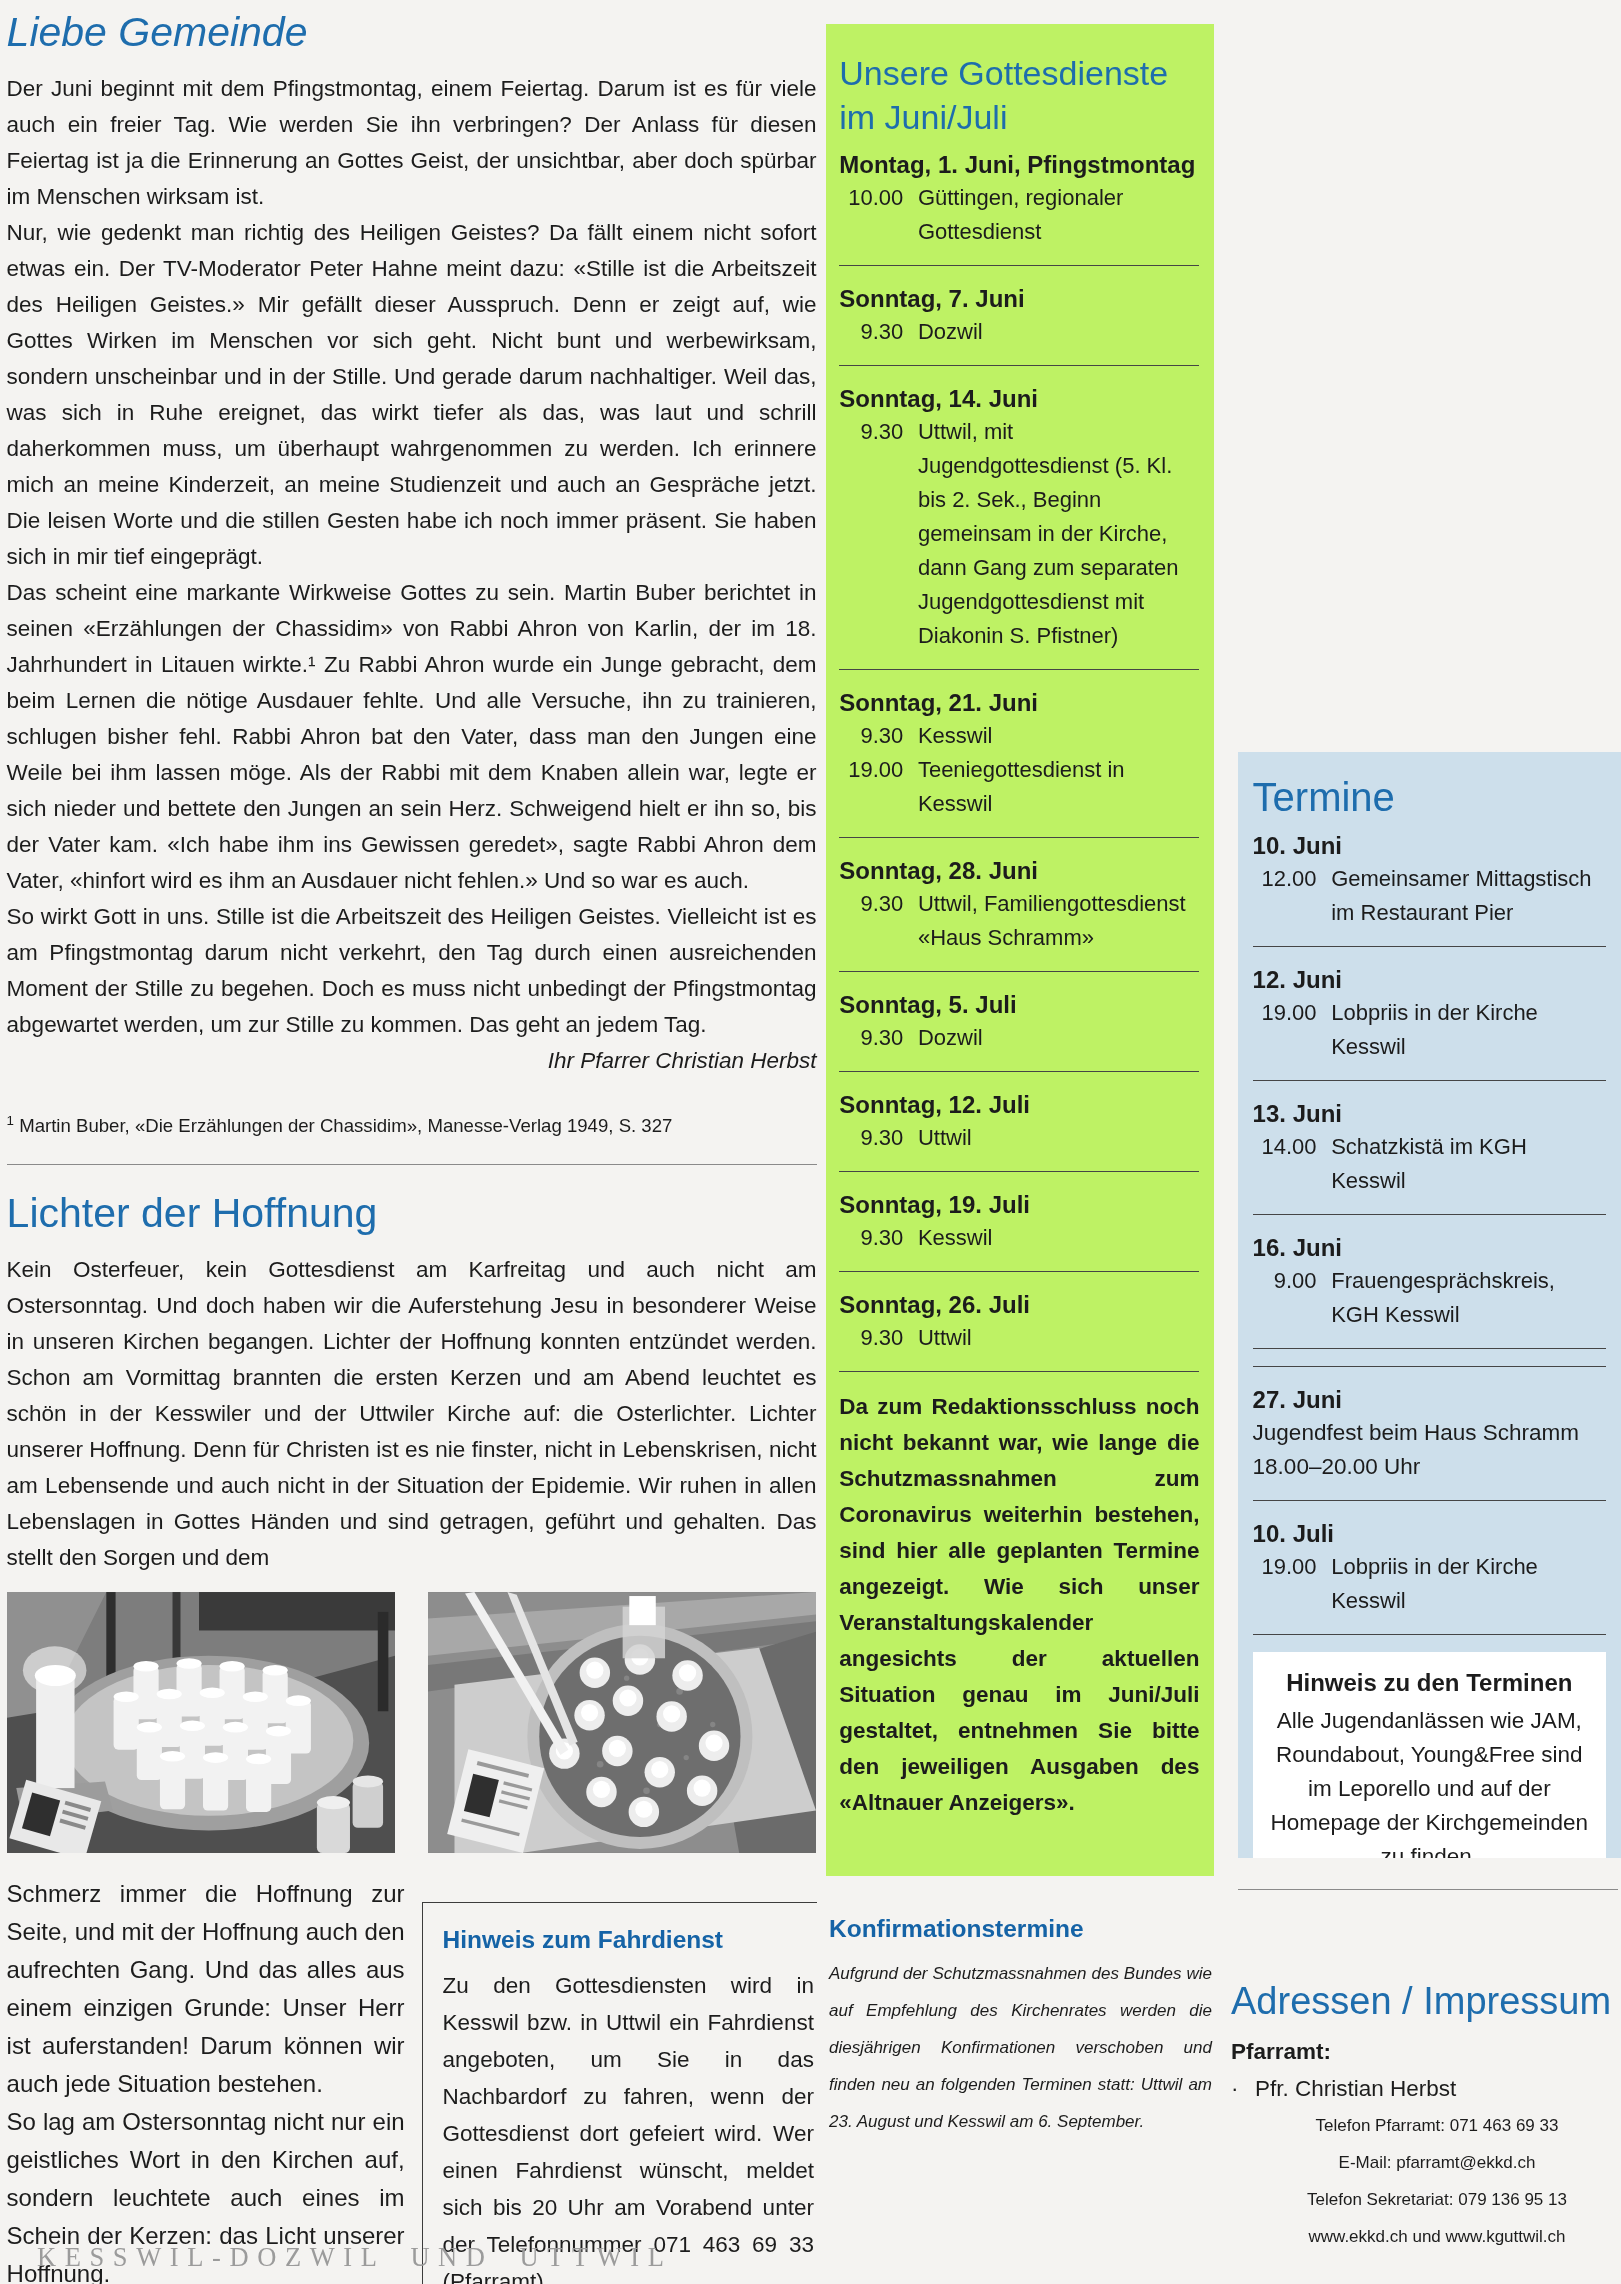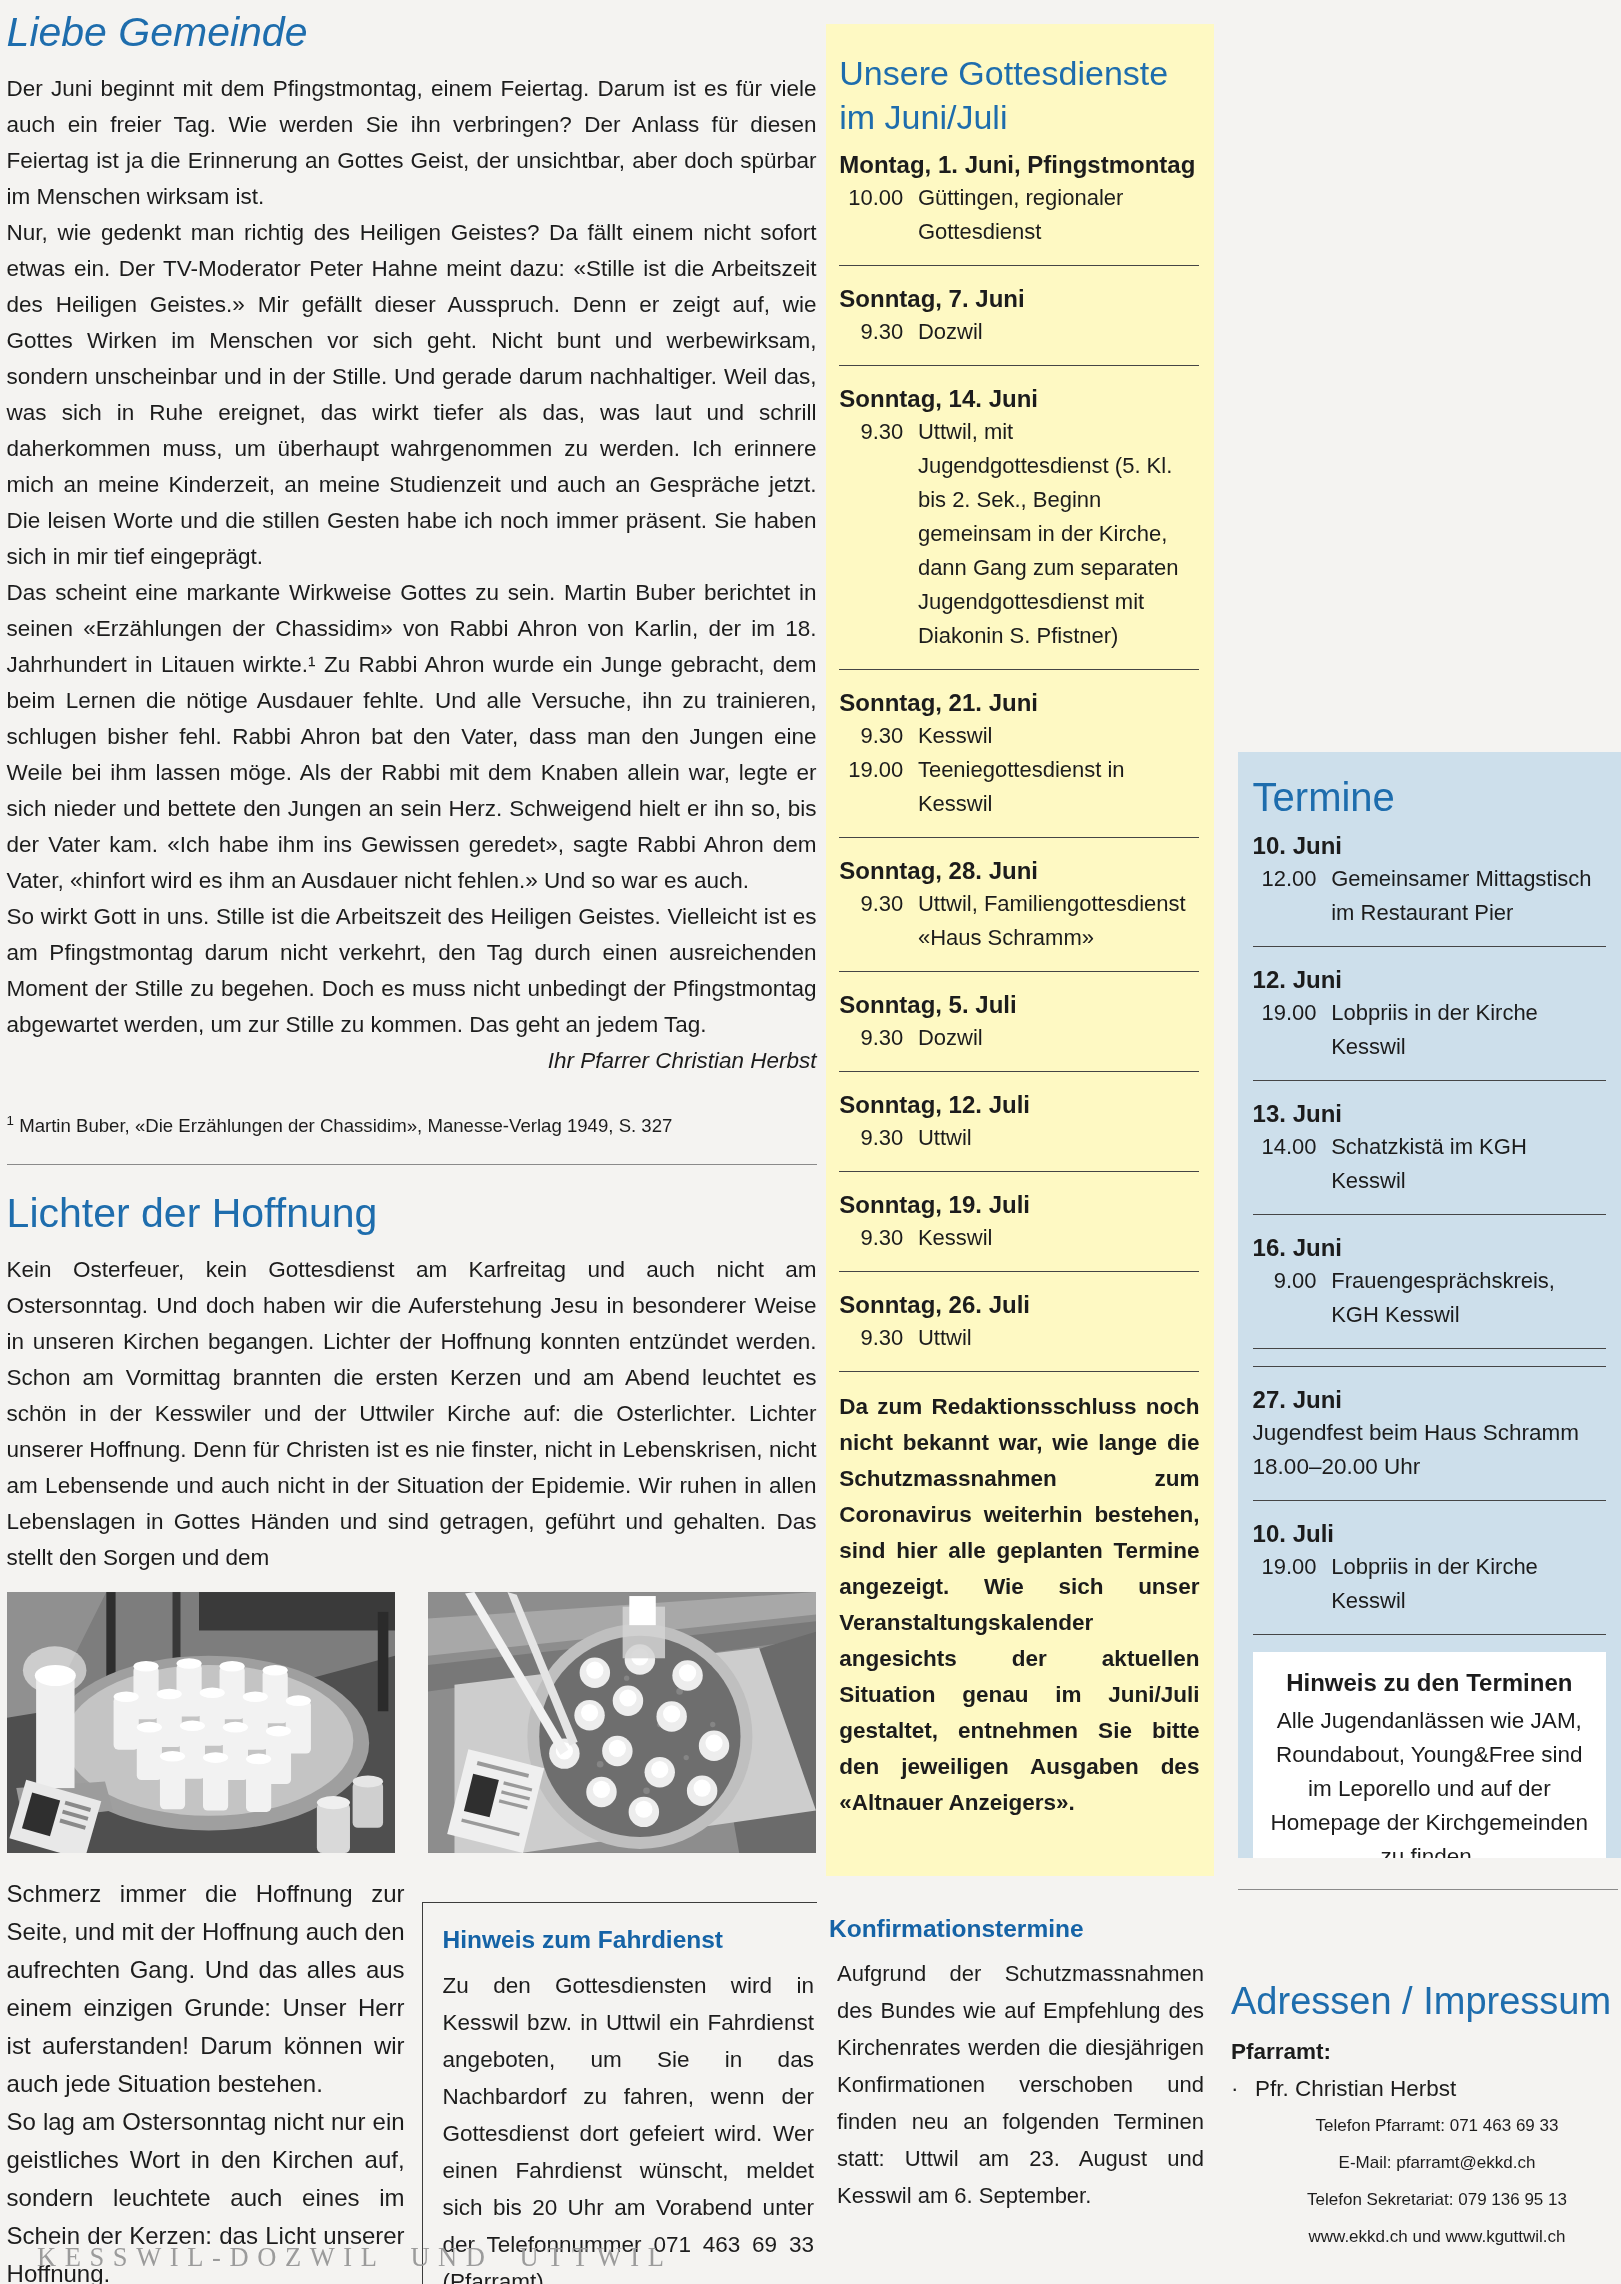--- a/index.html
+++ b/index.html
@@ -31,33 +31,33 @@
   .schmerz p { margin:0; }
   .fahrbox {
     margin-top:26.5px; flex:1; border-top:1.3px solid #3c3c3c; border-left:1.3px solid #3c3c3c;
     padding:22.5px 2.7px 5.3px 20px; box-sizing:border-box;
   }
   .small-blue-title { font-size:24.5px; line-height:30.5px; font-weight:bold; color:#1563a6; margin:0 0 10.6px 0; }
   .fahr-text { font-size:22.5px; line-height:37px; text-align:justify; margin:0; }
   
   .services {
     position:absolute; left:826px; top:24px; width:388px; height:1852px;
-    background:#fef9c3; box-sizing:border-box; padding:26.5px 14.6px 0 13.3px; overflow:hidden;
+    background:#bef264; box-sizing:border-box; padding:26.5px 14.6px 0 13.3px; overflow:hidden;
   }
   .box-title { font-size:34px; line-height:44px; font-weight:300; color:#1e6dad; margin:0 0 10.6px 0; }
   .entry-date { font-size:24px; line-height:32px; font-weight:bold; }
   .entry-row { display:flex; font-size:22px; line-height:34px; }
   .entry-time { width:64px; flex:none; text-align:right; }
   .entry-text { flex:1; margin-left:14.6px; }
   .entry-line { font-size:22.5px; line-height:34px; }
   .sep { border:none; border-top:1.3px solid #454545; margin:16px 0 17px 0; }
   .services-notice { font-size:22.5px; line-height:36px; font-weight:bold; text-align:justify; margin:1.3px 0 0 0; }
   
   .konfirmation { position:absolute; left:829px; top:1914px; width:383px; }
-  .konf-text { font-size:22px; line-height:37px; text-align:justify; margin:8px; }
+  .konf-text { font-size:17px; line-height:37px; text-align:justify; margin:0;font-style:italic; }
   
   .termine {
     position:absolute; left:1238px; top:752px; width:384px; height:1106px;
     background:#cddfeb; box-sizing:border-box; padding:21px 16px 0 14.6px; overflow:hidden;
   }
   .termine-title { font-size:40px; line-height:48px; font-weight:300; color:#1e6dad; margin:0 0 9.3px 0; }
   .hinweis-box { background:#ffffff; margin:2.7px 0 0 0; padding:16px 14.6px 17px; text-align:center; }
   .hinweis-title { font-size:24px; line-height:30.5px; font-weight:bold; margin:0 0 5.3px 0; }
   .hinweis-text { font-size:22.5px; line-height:34px; margin:0; }
   .adr-rule { position:absolute; left:1238px; top:1889px; width:380px; border:none; border-top:1.3px solid #8a8a8a; margin:0; }

